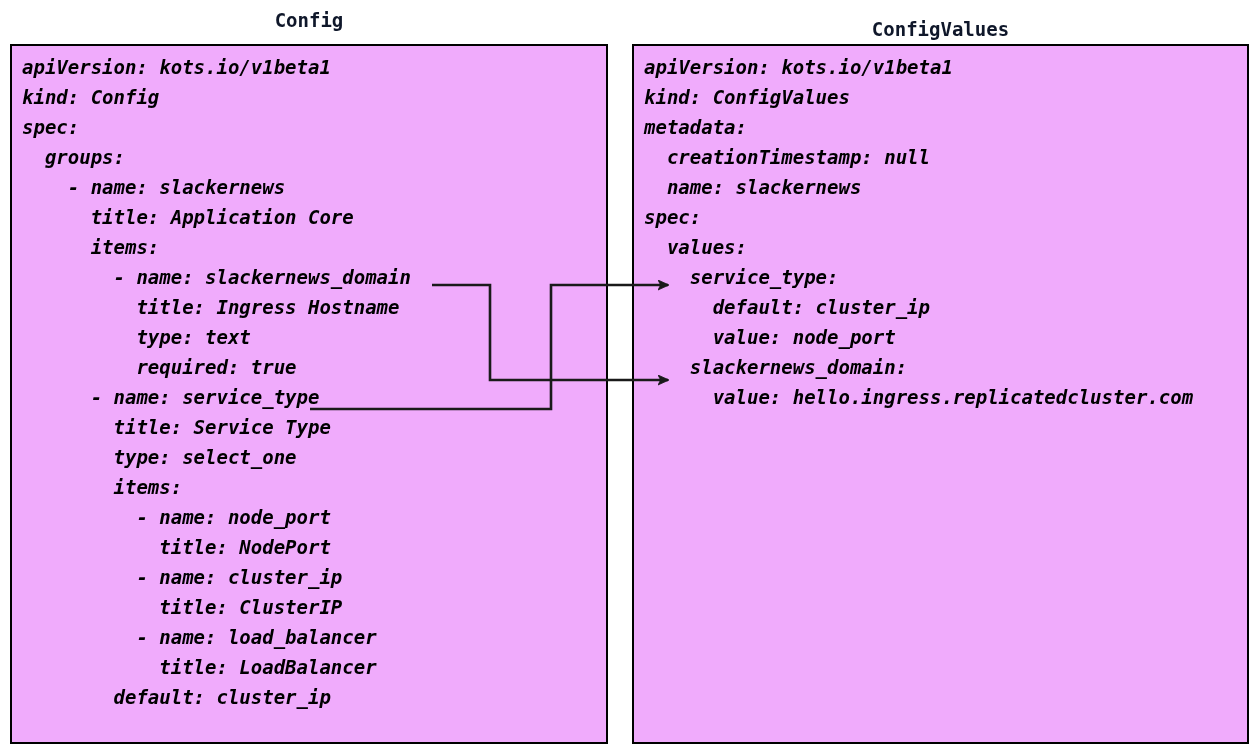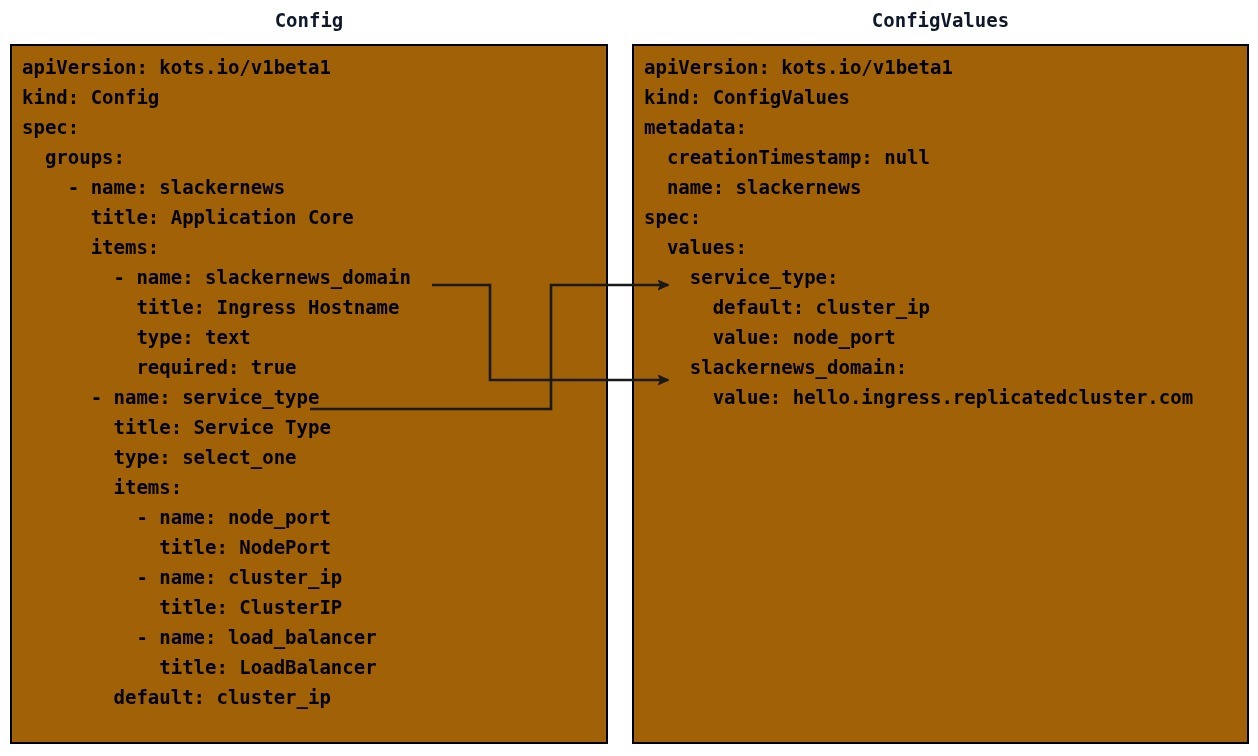--- a/index.html
+++ b/index.html
@@ -26,28 +26,29 @@
     position: absolute;
     font-family: "DejaVu Sans Mono", "Liberation Mono", monospace;
     font-size: 19px;
     font-weight: bold;
     color: #0f172a;
     white-space: pre;
     letter-spacing: 0px;
     text-align: center;
   }
   #title-config  { left: 10px;  top: 9px;  width: 598px; }
-  #title-values  { left: 632px; top: 9px;  width: 617px; }
+  #title-values  { left: 632px; top: 18px;  width: 617px; }
 
   .panel {
     position: absolute;
-    background: #a16207;
+    background: #f0abfc;
     border: 2px solid #000000;
     box-sizing: border-box;
     overflow: hidden;
+    font-style: italic;
   }
   #panel-config { left: 10px;  top: 44px; width: 598px; height: 700px; }
   #panel-values { left: 632px; top: 44px; width: 617px; height: 700px; }
 
   .code {
     position: absolute;
     left: 10px;
     top: 6px;
     margin: 0;
     padding: 0;

